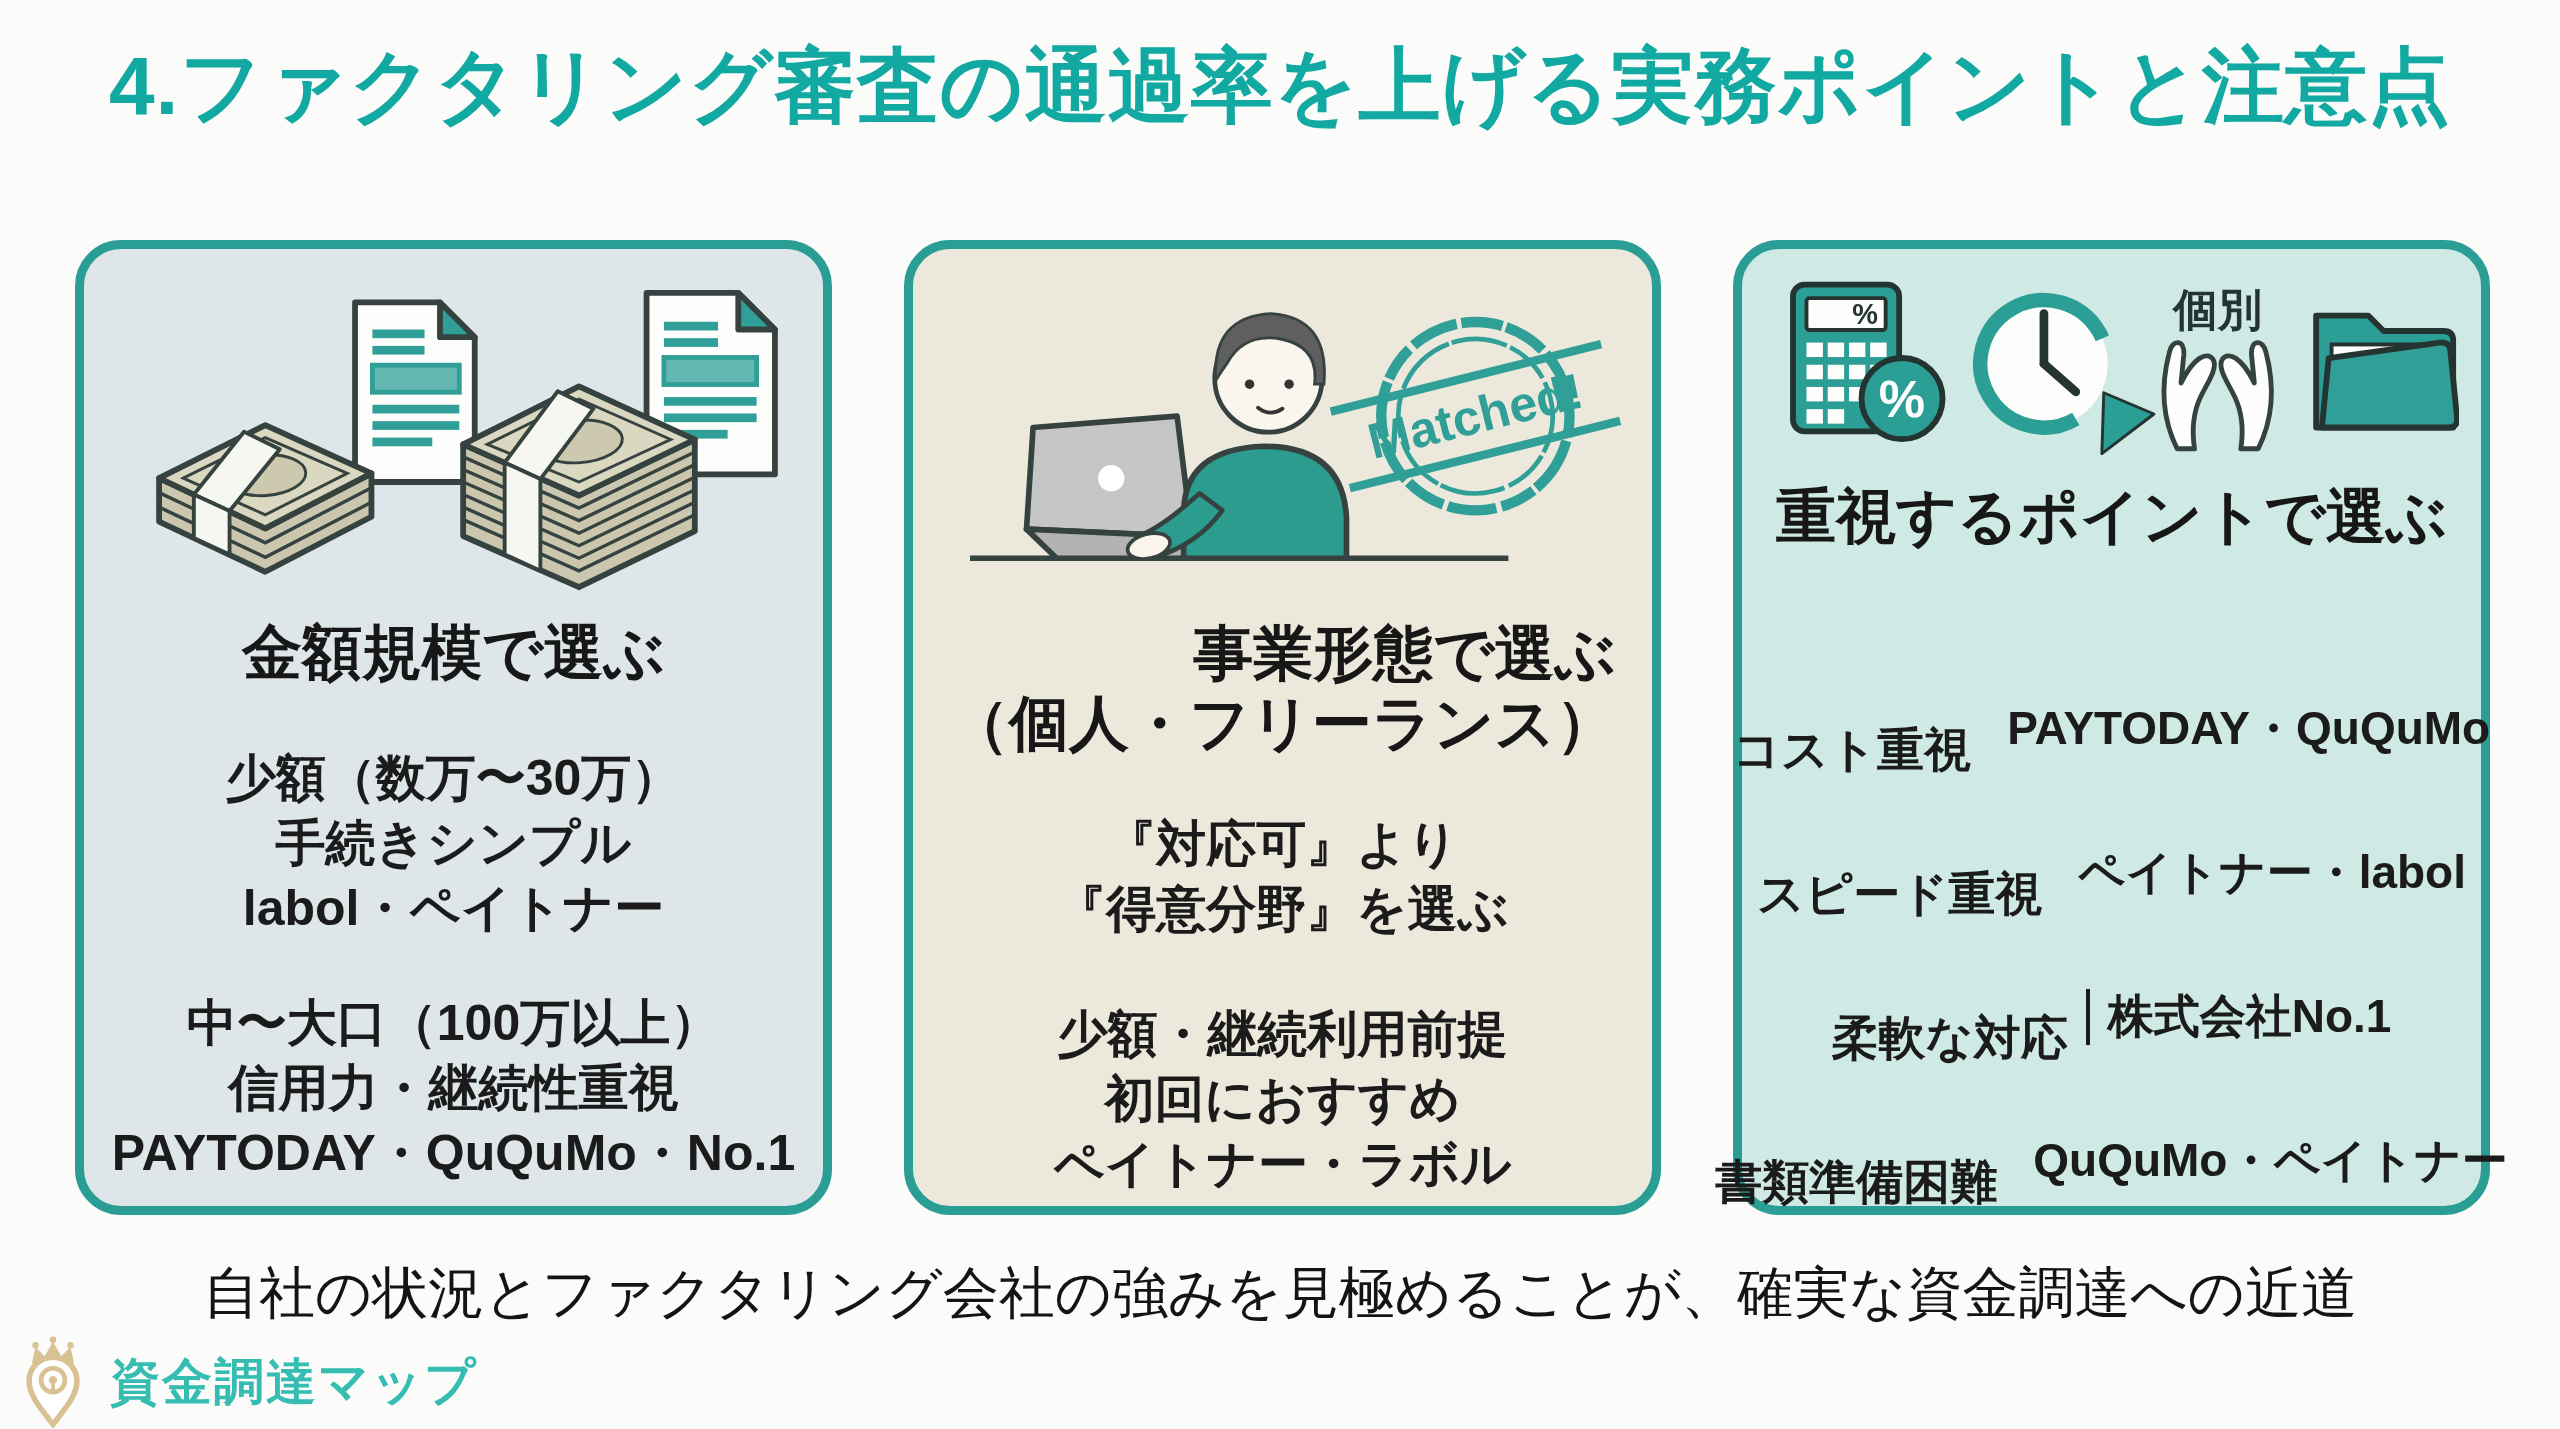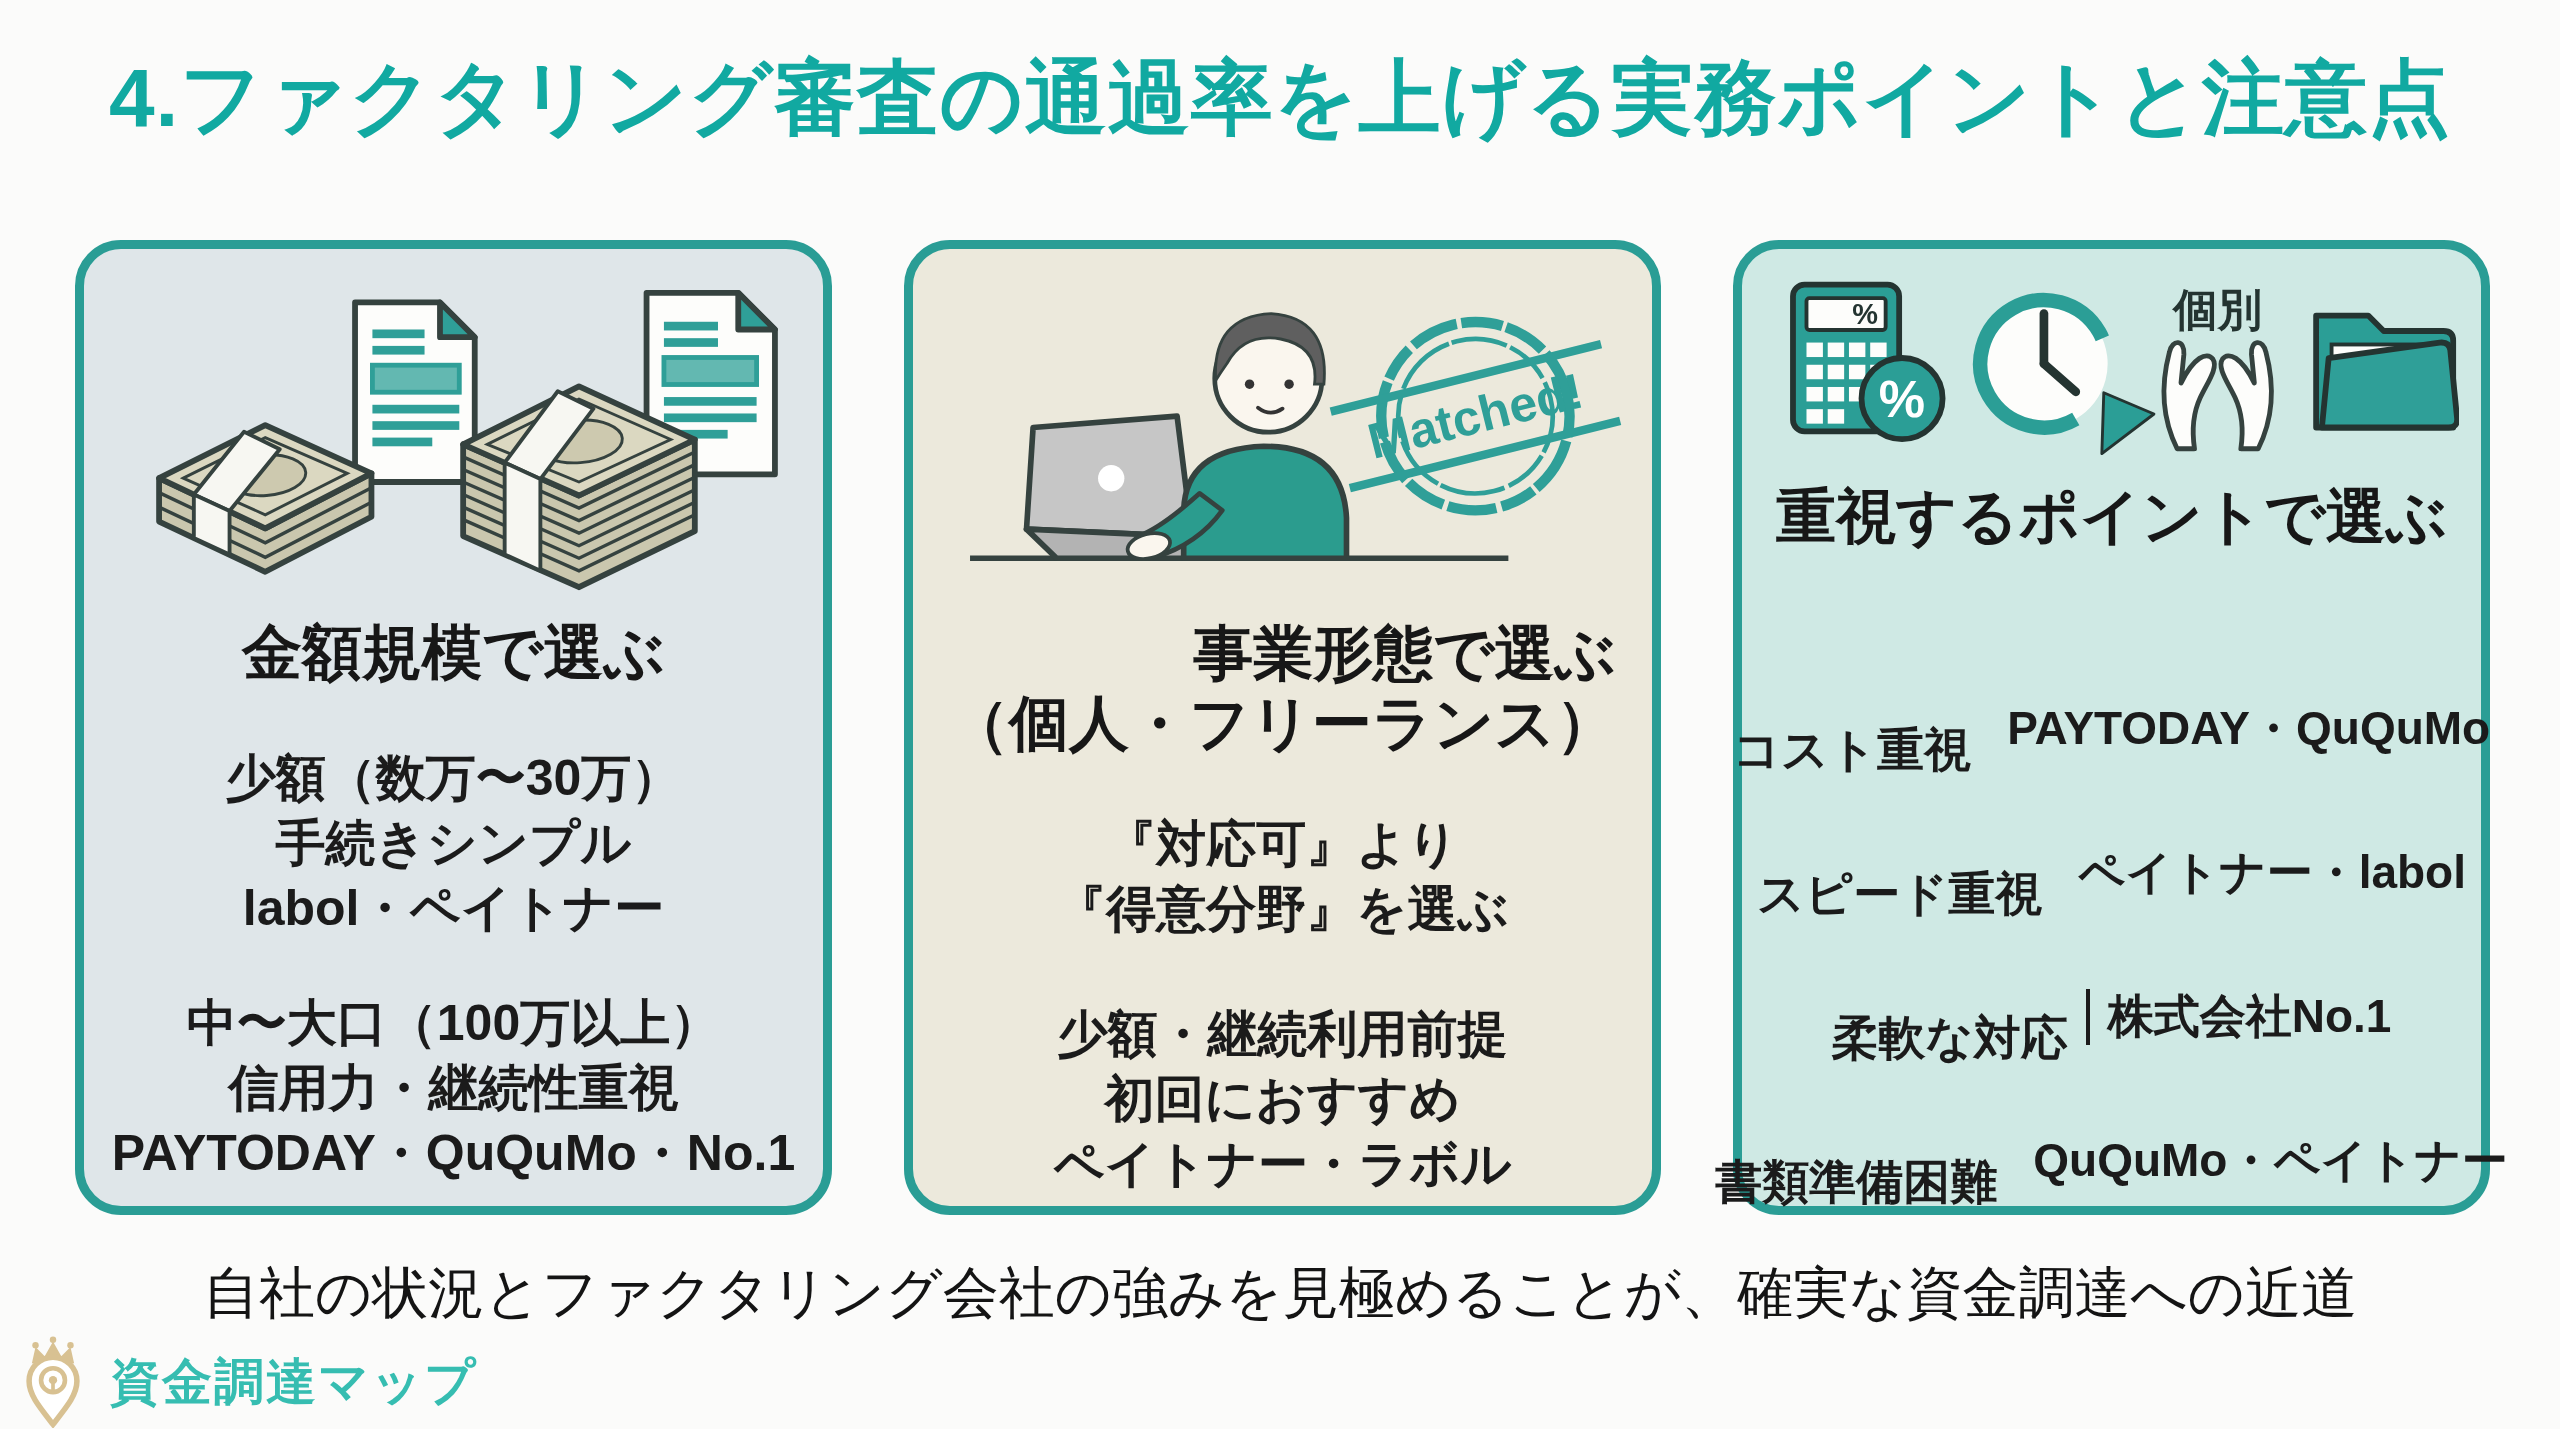--- a/index.html
+++ b/index.html
@@ -7,21 +7,21 @@
   body {
     position:relative;
     background:#fbfbfa;
     font-family:"Liberation Sans","DejaVu Sans",sans-serif;
     color:#1b1b1b;
     overflow:hidden;
   }
   svg text { font-family:"Liberation Sans","DejaVu Sans",sans-serif; }
 
   .title {
-    position:absolute; top:44px; left:0; width:100%;
+    position:absolute; top:32px; left:0; width:100%;
     text-align:center;
     font-size:82px; font-weight:800; color:#11a9a1;
     letter-spacing:1px; white-space:nowrap;
   }
 
   .cards { position:absolute; top:240px; left:75px; display:flex; gap:72px; }
   .card {
     width:757px; height:975px;
     border:9px solid #2a9d95; border-radius:46px;
     padding:26px 22px 20px;

